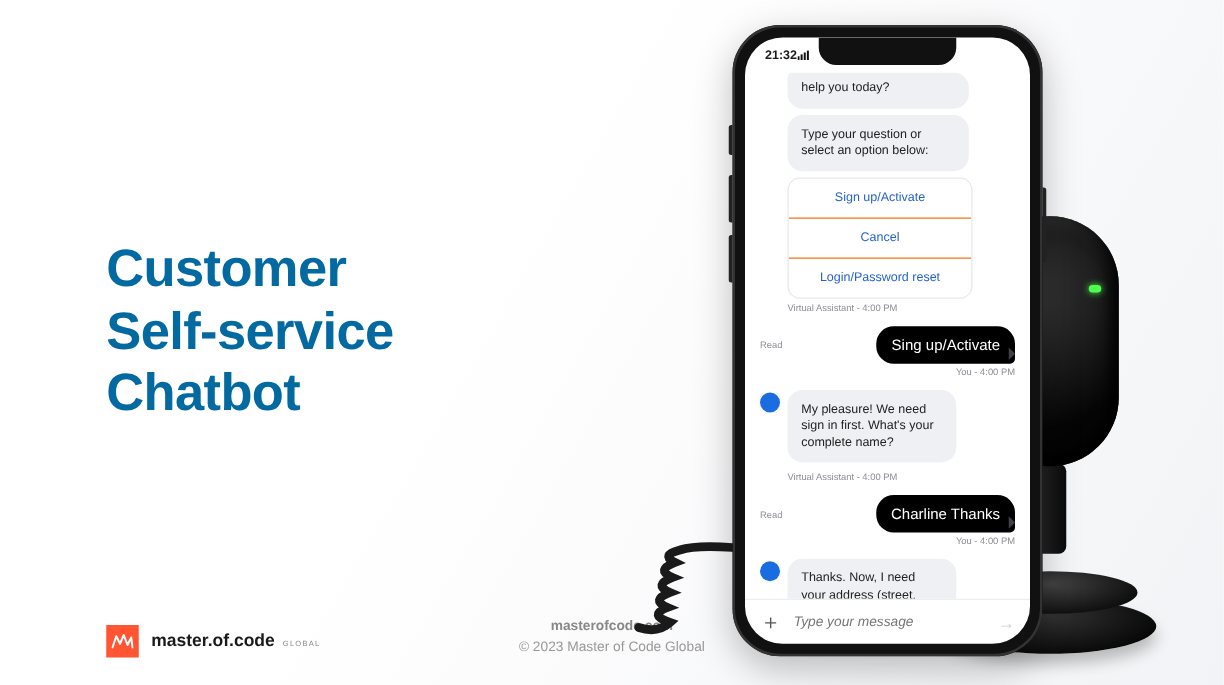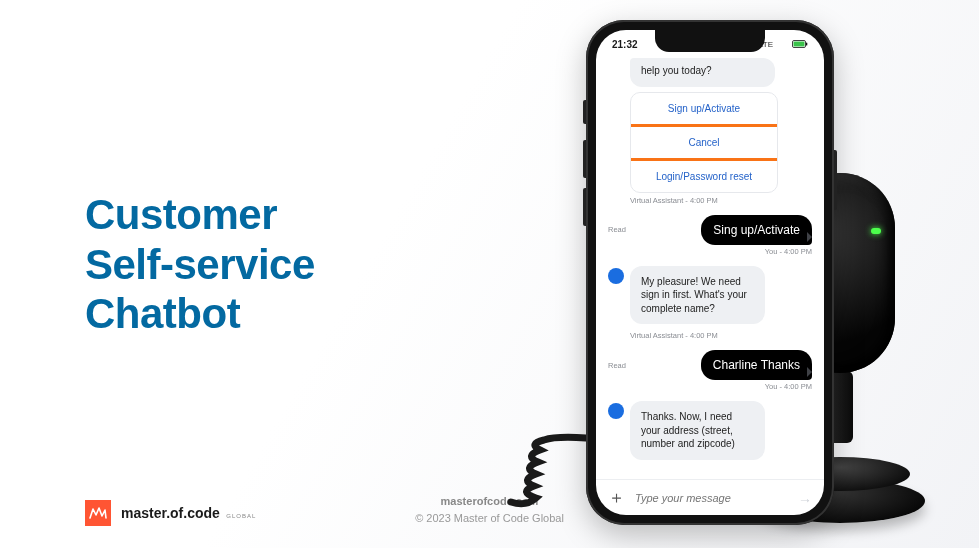--- a/index.html
+++ b/index.html
@@ -160,21 +160,20 @@
     transform: translateX(-50%);
     width: 110px;
     height: 22px;
     background: #111;
     border-radius: 0 0 14px 14px;
     z-index: 10;
   }
   .status-bar {
     height: 28px;
     display: flex;
-    justify-content: space-between;
     align-items: center;
     padding: 0 16px;
     font-size: 10px;
     font-weight: 700;
     color: #1a1a1a;
   }
   .status-right { display: flex; align-items: center; gap: 19px; font-size: 8px; font-weight: 400; }
   .signal svg, .battery svg { display: block; }
   .chat-area {
     flex: 1;
@@ -200,21 +199,21 @@
     margin-left: 22px;
     margin-bottom: 3px;
     max-width: 148px;
     overflow: hidden;
   }
   .option-item {
     padding: 10px 8px;
     text-align: center;
     font-size: 10px;
     color: #2563c9;
-    border-bottom: 3px solid #f97316;
+    border-bottom: 1px solid #f97316;
     cursor: pointer;
   }
   .option-item:last-child { border-bottom: none; }
   .meta-left { font-size: 7.5px; color: #8a8d93; margin-left: 22px; margin-bottom: 10px; margin-top: 1px; }
   .row-user {
     display: flex;
     justify-content: space-between;
     align-items: center;
     gap: 6px;
     margin-bottom: 2px;
@@ -343,20 +342,23 @@
               <rect x="14" y="2.5" width="1.3" height="3" rx="0.6" fill="#111"></rect>
             </svg>
         </span>
       </span>
     </div>
 
     <div class="chat-area">
       <div class="bubble-bot first">
         <span>help you today?</span>
       </div>
+      <div class="bubble-bot" style="margin-left:22px">
+        <span>Type your question or select an option below:</span>
+      </div>
       <div class="option-list">
         <div class="option-item">Sign up/Activate</div>
         <div class="option-item">Cancel</div>
         <div class="option-item">Login/Password reset</div>
       </div>
       <div class="meta-left">Virtual Assistant - 4:00 PM</div>
 
       <div class="row-user">
         <span class="read-label">Read</span>
         <div class="bubble-user">

